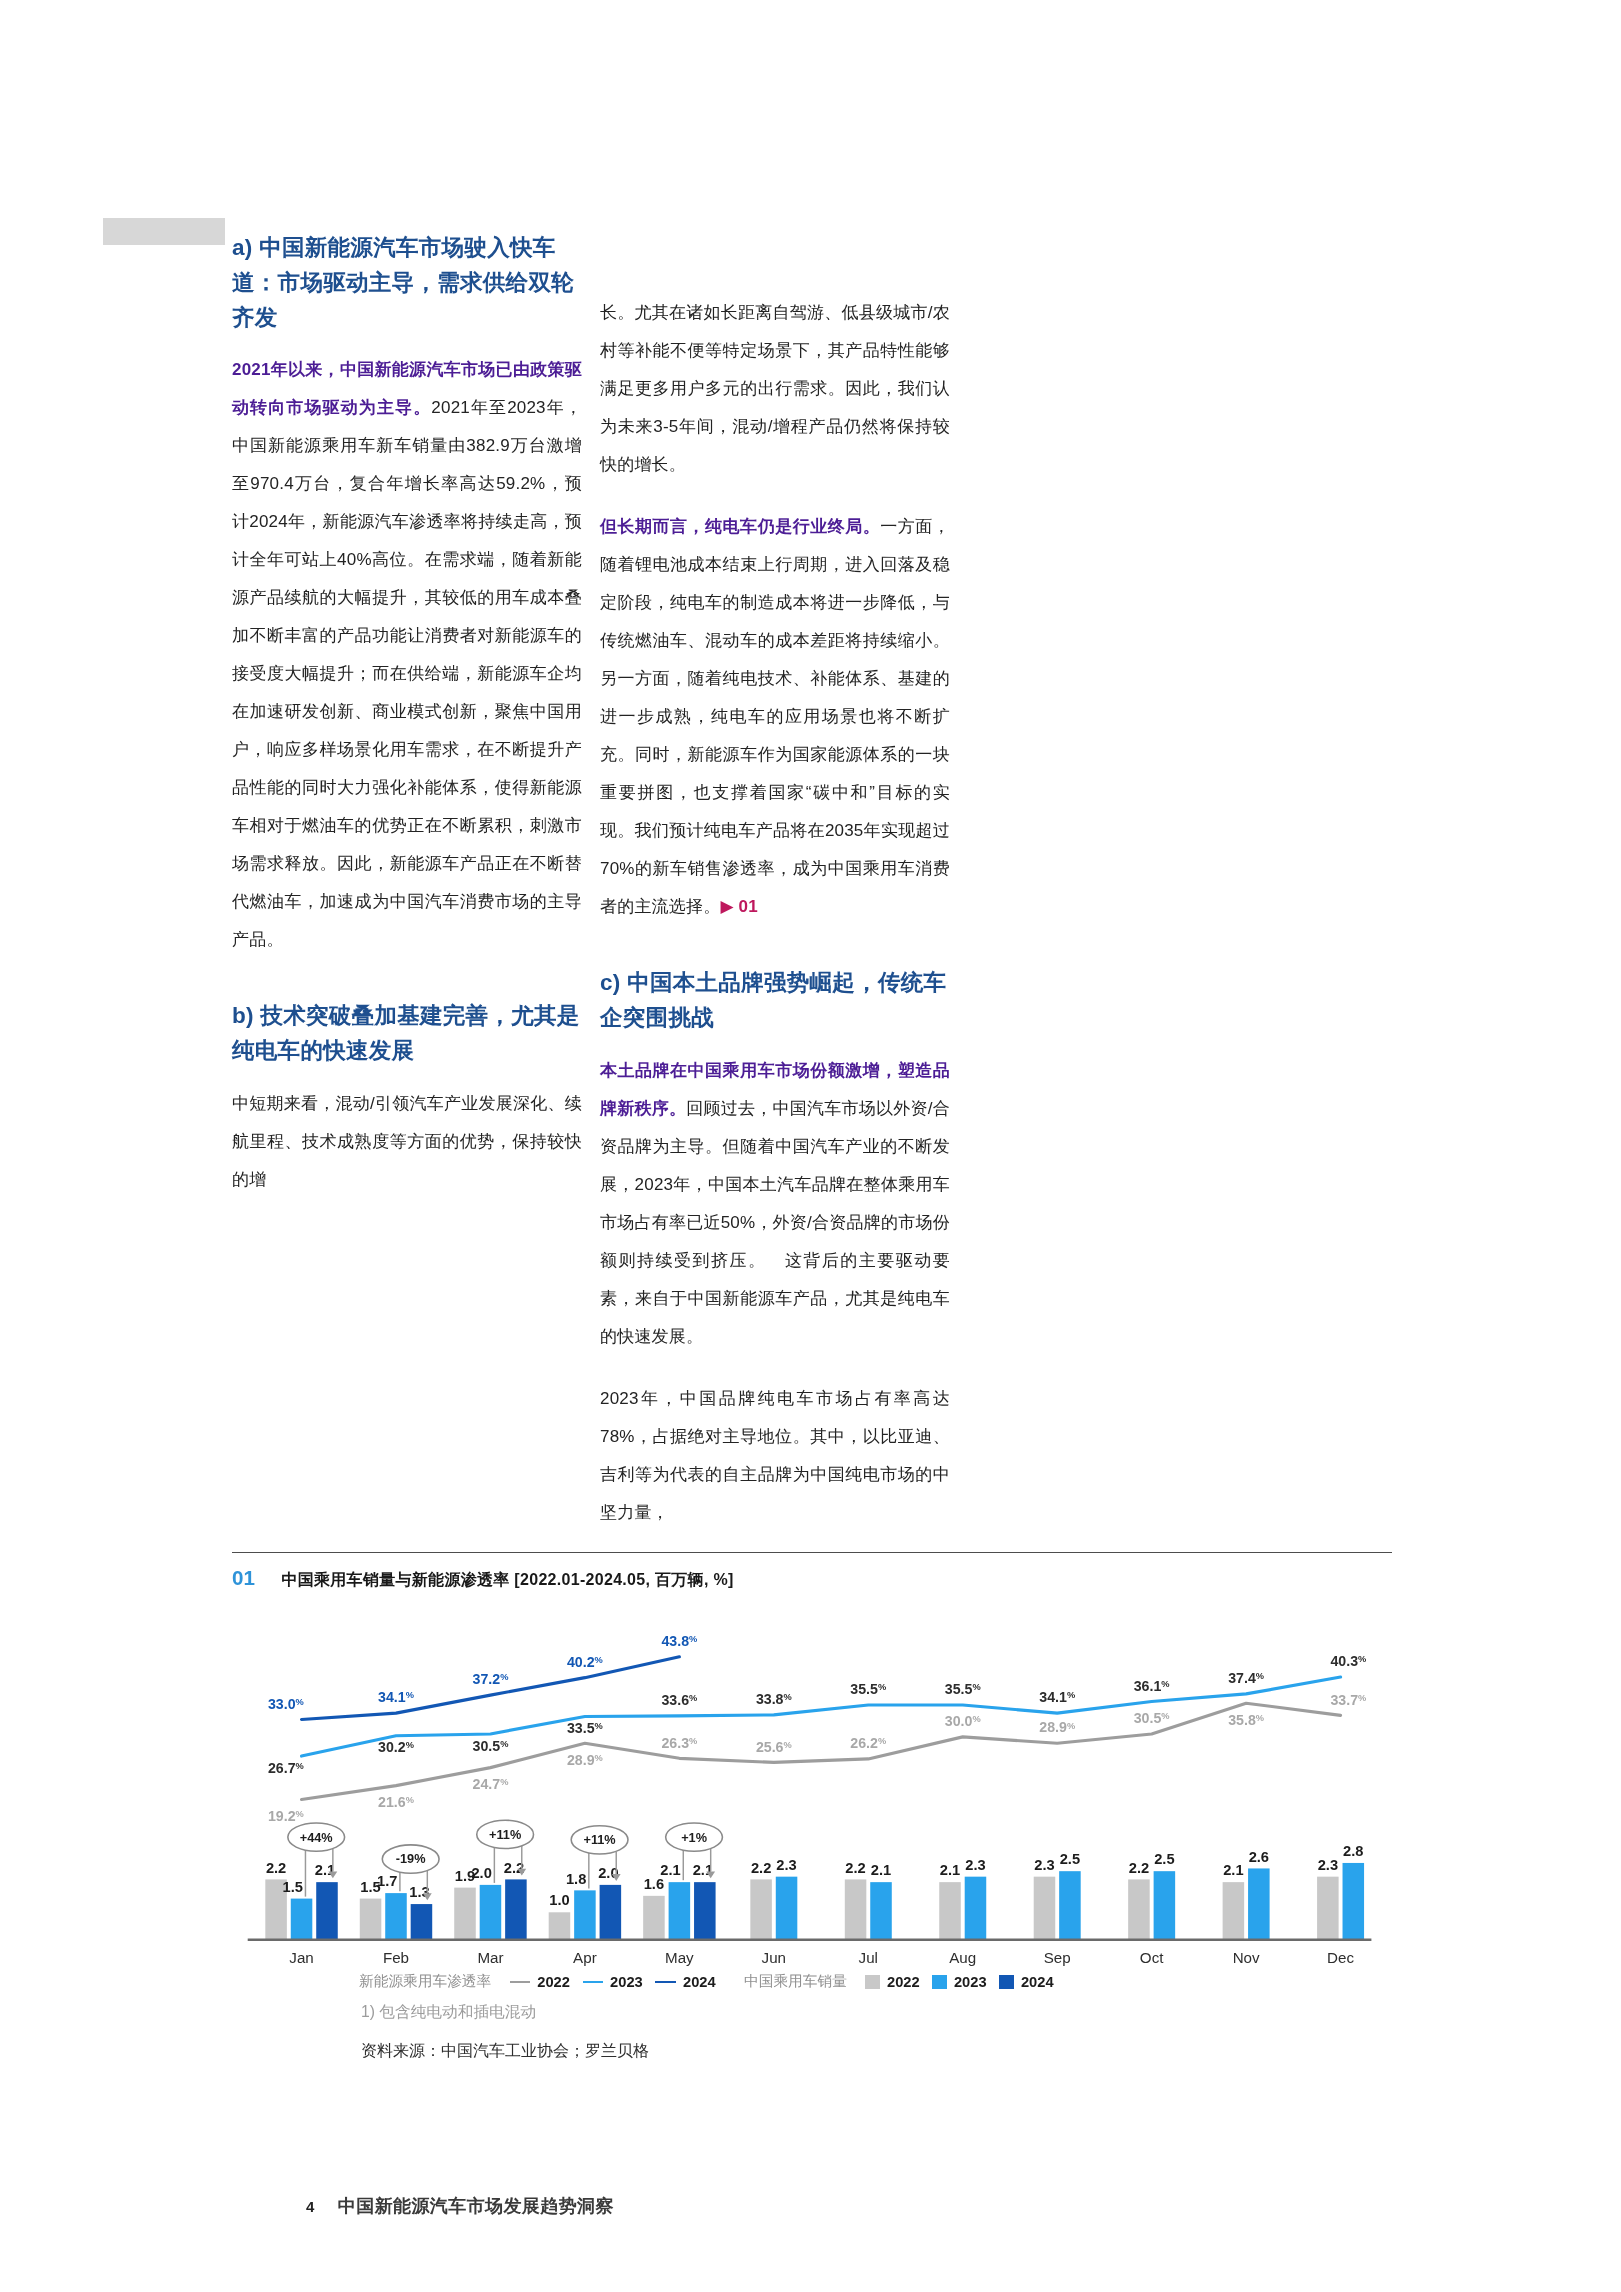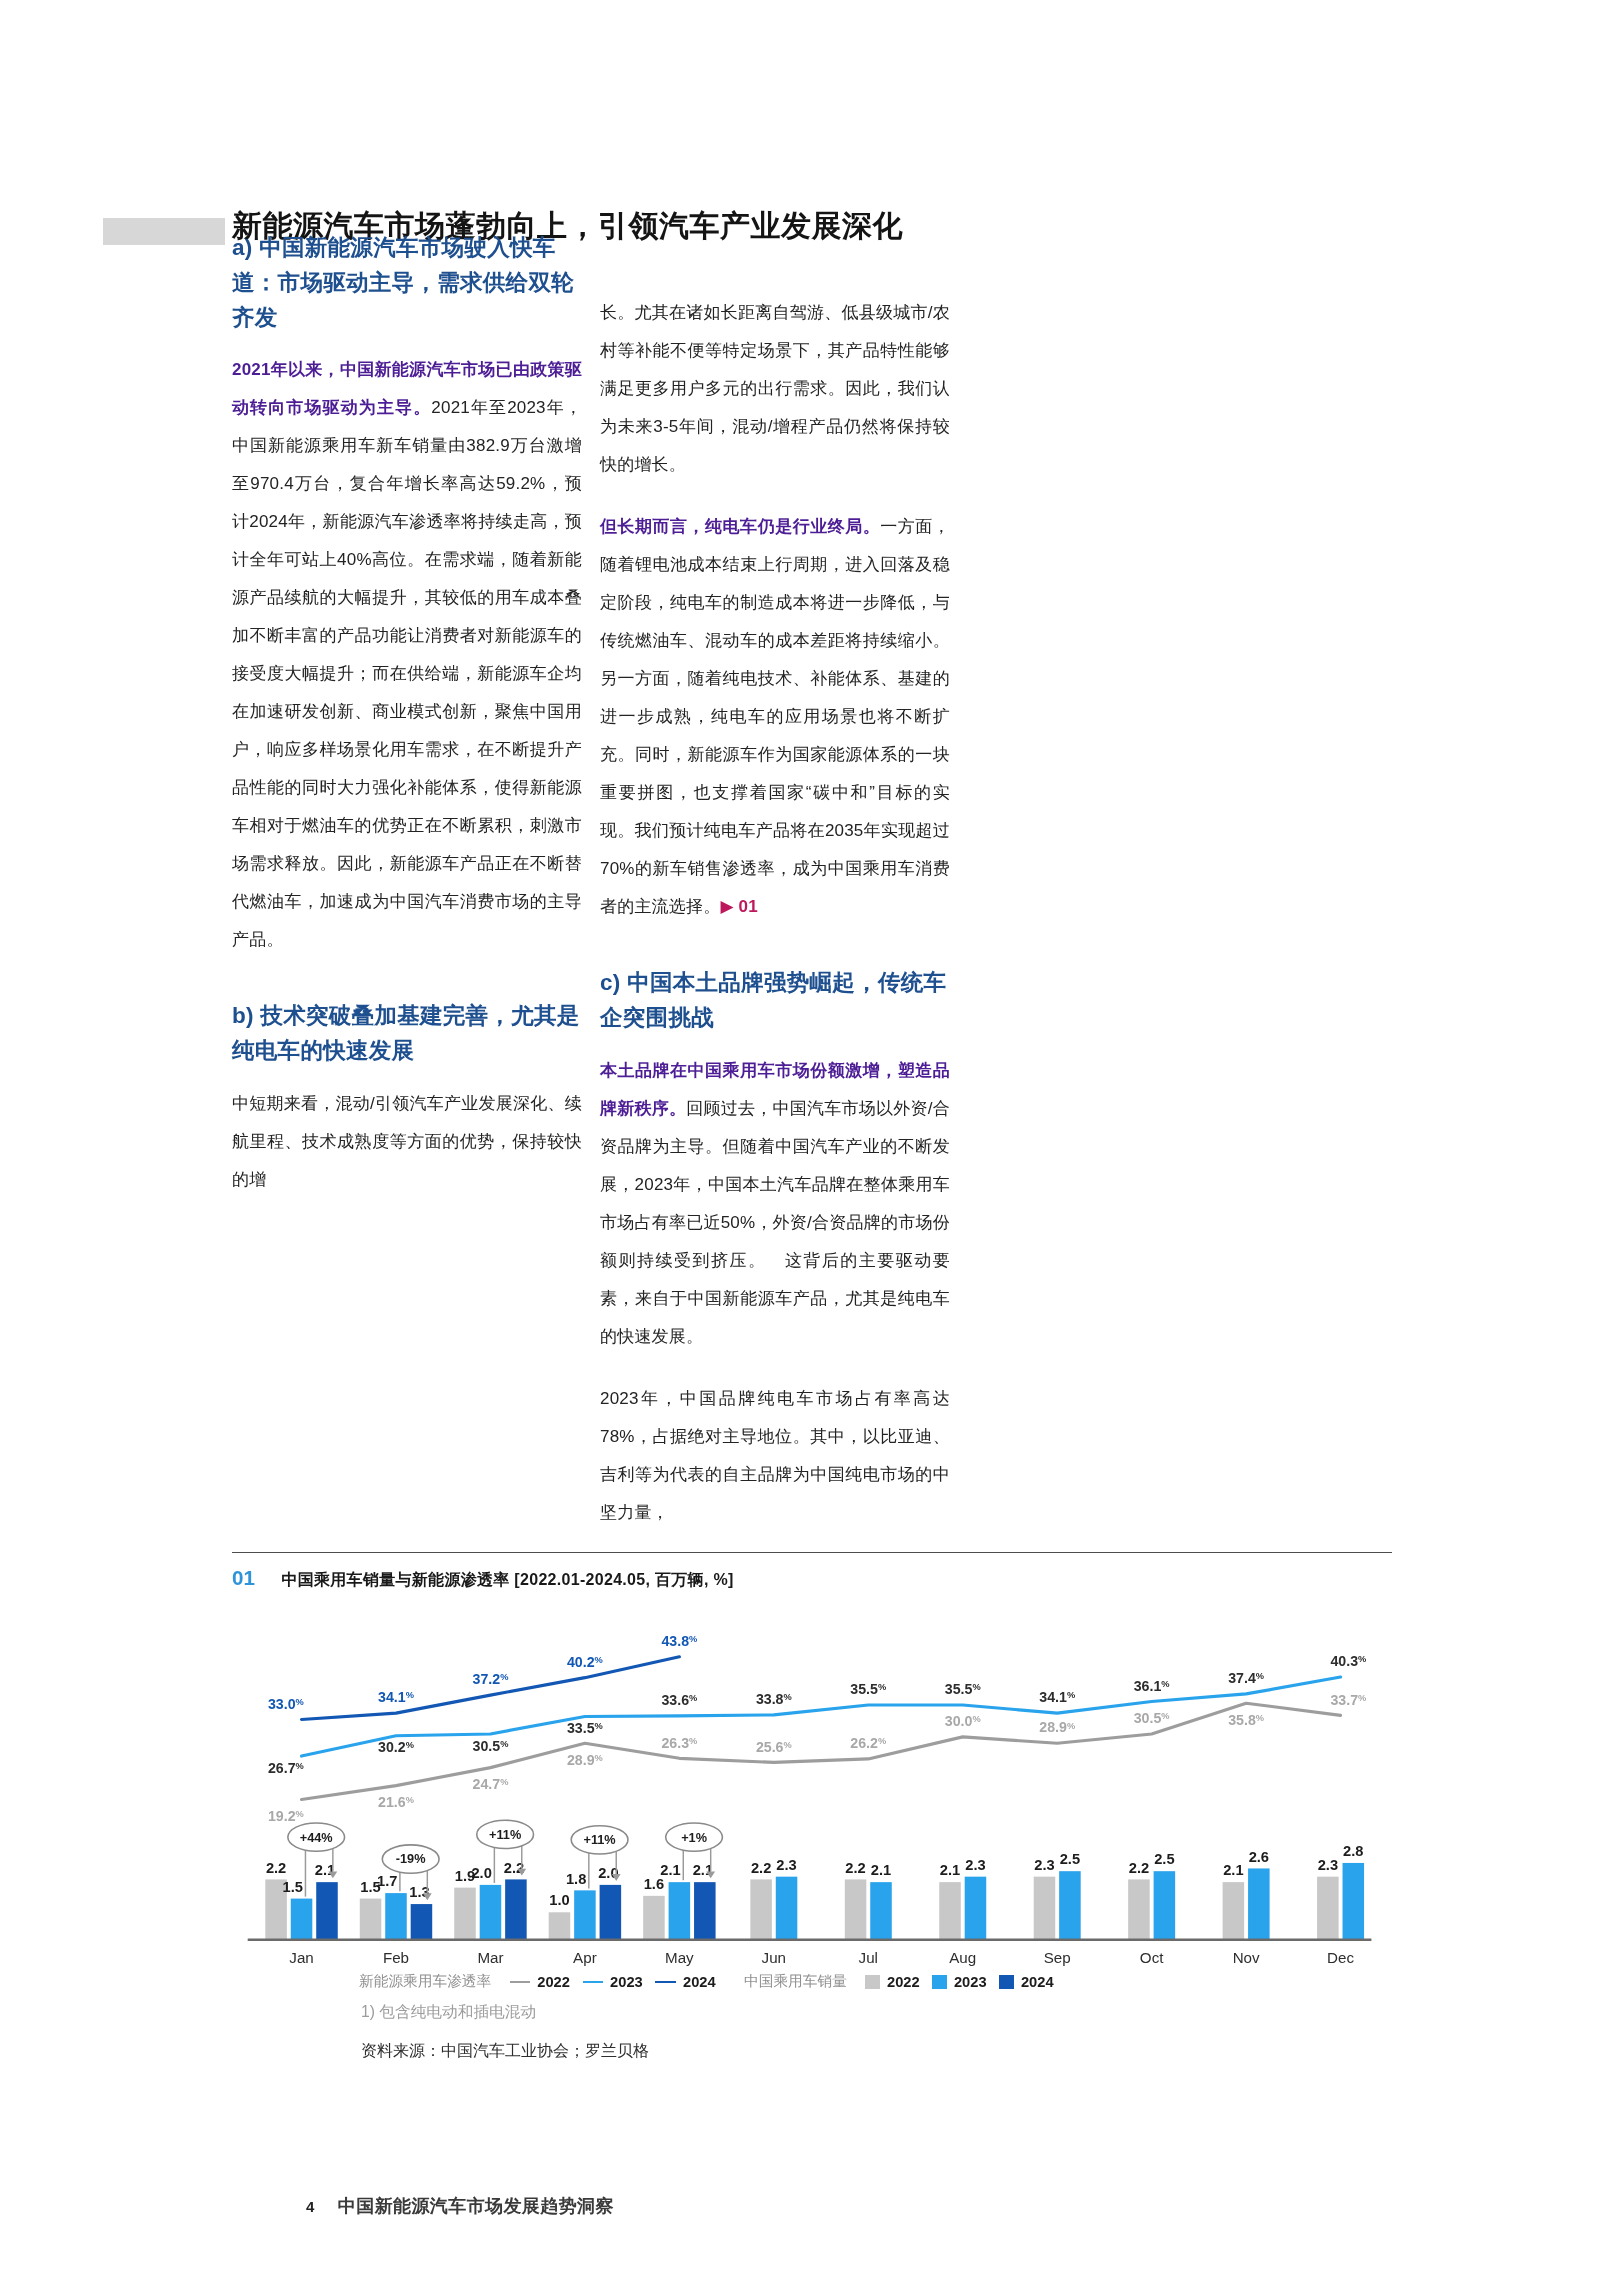--- a/index.html
+++ b/index.html
@@ -49,21 +49,20 @@
   .footer { position:absolute; left:306px; top:2194px; display:flex; gap:23.5px; align-items:baseline; }
   .footer .pg { font-size:15px; font-weight:700; color:#222; }
   .footer .doc { font-size:18px; font-weight:700; color:#3a3a3a; letter-spacing:0.4px; }
 </style>
 </head>
 <body>
 
 <div class="page">
 
   <div class="accent-block"></div>
-  <h1 class="page-title">新能源汽车市场蓬勃向上，引领汽车产业发展深化</h1>
 
   <div class="col col-left">
     <h2 class="sec first">a) 中国新能源汽车市场驶入快车道：市场驱动主导，需求供给双轮齐发</h2>
     <p><span class="lead">2021年以来，中国新能源汽车市场已由政策驱动转向市场驱动为主导。</span><span>2021年至2023年，中国新能源乘用车新车销量由382.9万台激增至970.4万台，复合年增长率高达59.2%，预计2024年，新能源汽车渗透率将持续走高，预计全年可站上40%高位。在需求端，随着新能源产品续航的大幅提升，其较低的用车成本叠加不断丰富的产品功能让消费者对新能源车的接受度大幅提升；而在供给端，新能源车企均在加速研发创新、商业模式创新，聚焦中国用户，响应多样场景化用车需求，在不断提升产品性能的同时大力强化补能体系，使得新能源车相对于燃油车的优势正在不断累积，刺激市场需求释放。因此，新能源车产品正在不断替代燃油车，加速成为中国汽车消费市场的主导产品。</span></p>
 
     <h2 class="sec">b) 技术突破叠加基建完善，尤其是纯电车的快速发展</h2>
     <p class="cont">中短期来看，混动/引领汽车产业发展深化、续航里程、技术成熟度等方面的优势，保持较快的增</p>
   </div>
 
   <div class="col col-right">

